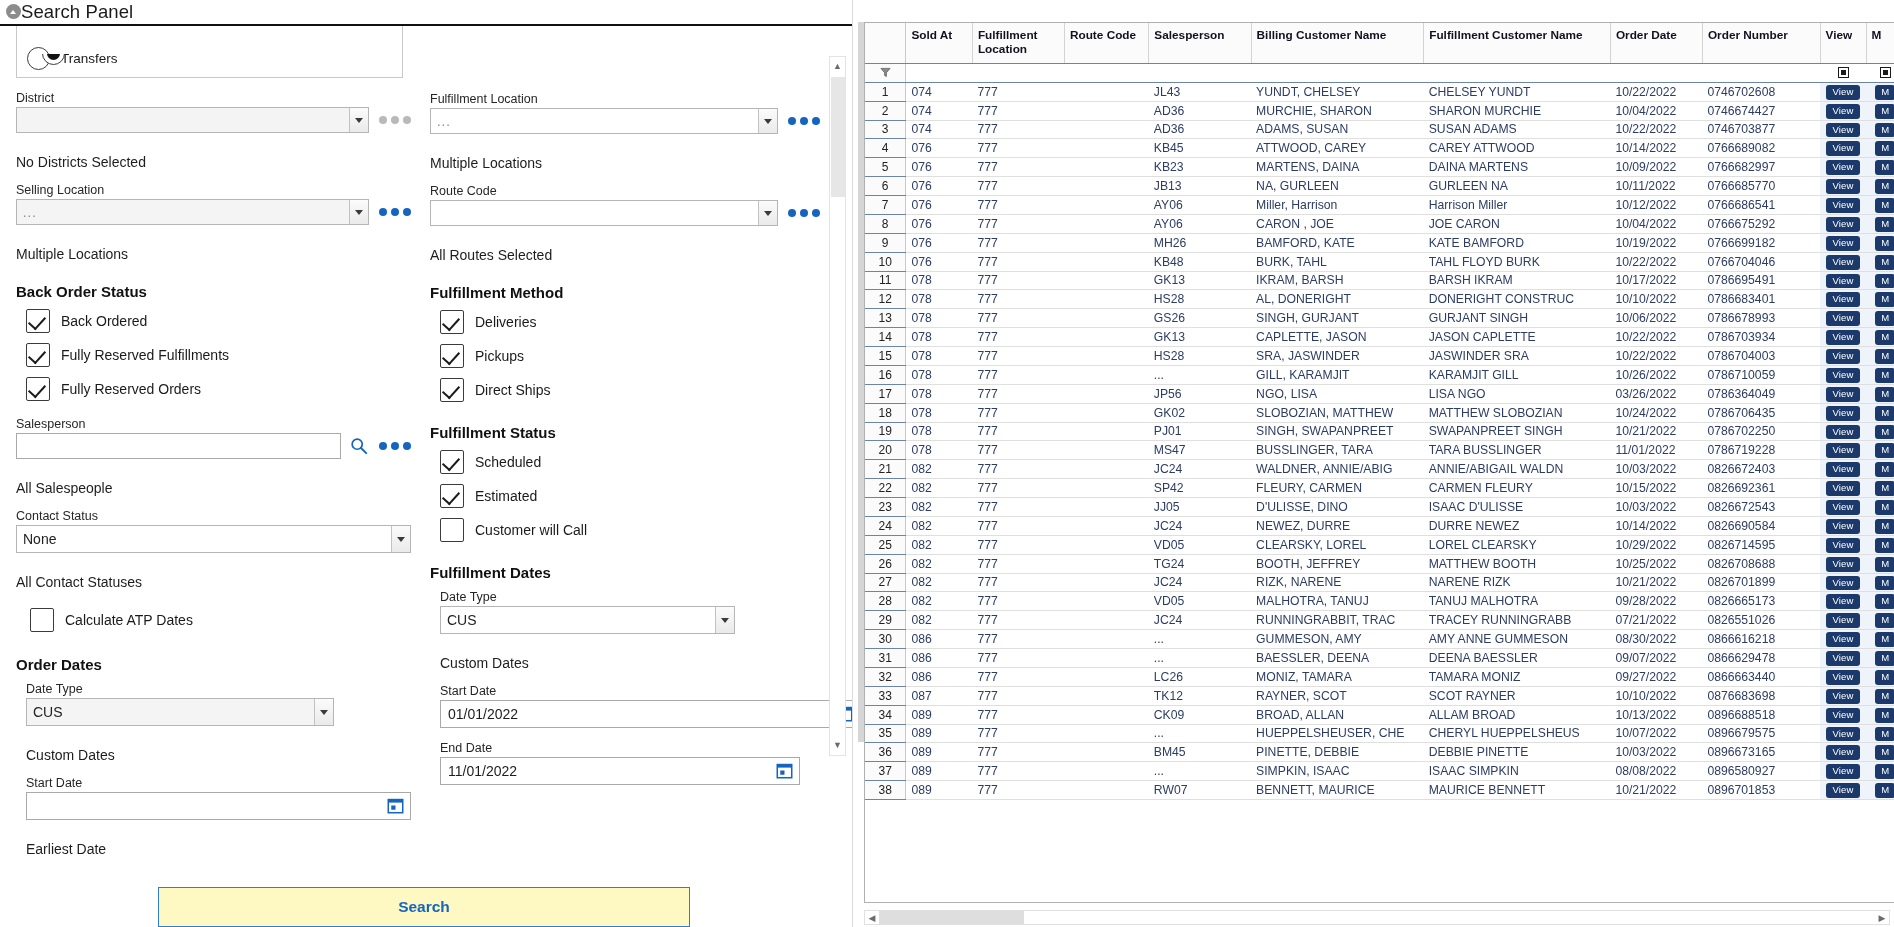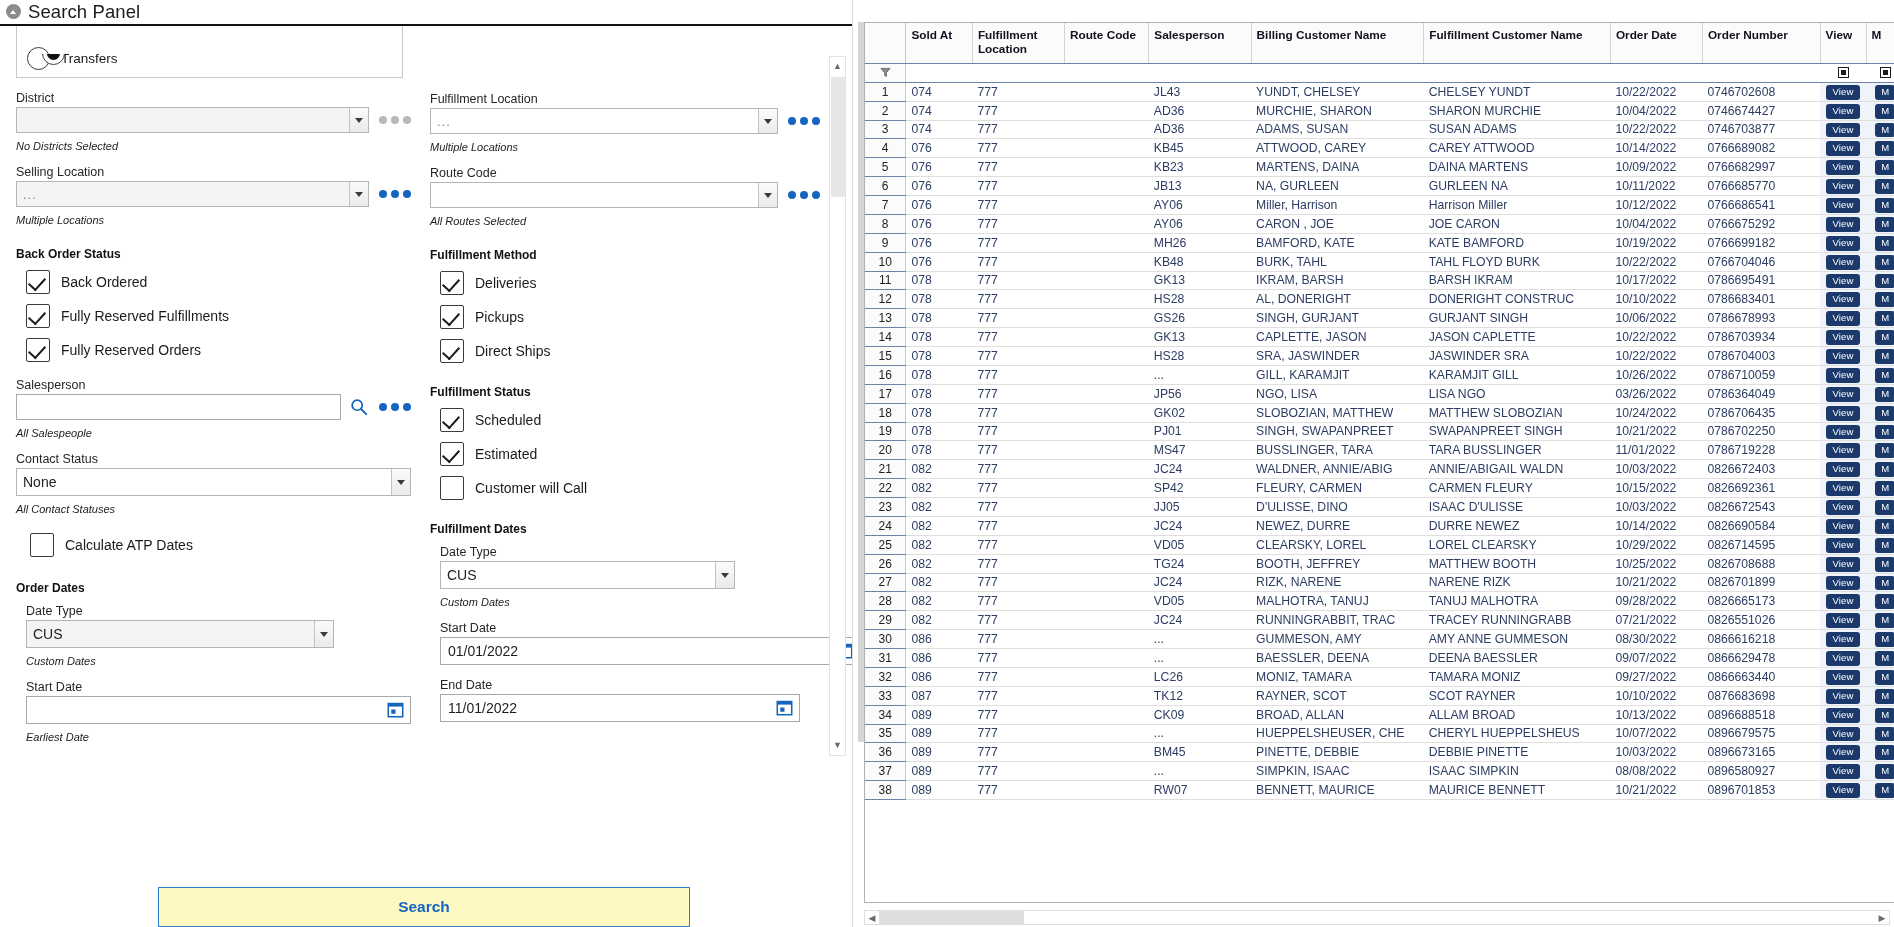--- a/index.html
+++ b/index.html
@@ -11,21 +11,21 @@
     font-family: "Liberation Sans", sans-serif;
     font-size: 13px;
     color: #1a1a1a;
   }
   .app { position: relative; width: 1894px; height: 927px; display: flex; }
 
   
   .left-pane { width: 852px; height: 927px; position: relative; background:#fff; }
 
   .panel-header {
-    display: flex; align-items: center; gap: 7px;
+    display: flex; align-items: center; 
     padding: 2px 0 3px 6px;
     border-bottom: 2px solid #111;
     height: 26px;
   }
   .collapse-btn {
     width: 15px; height: 15px; border-radius: 50%;
     background: #8c8c8c; position: relative; flex: none;
   }
   .collapse-btn::after {
     content: ""; position: absolute; left: 4px; top: 6px;
@@ -99,23 +99,23 @@
   .caret {
     width: 0; height: 0;
     border-left: 4px solid transparent;
     border-right: 4px solid transparent;
     border-top: 5px solid #3a3a3a;
   }
   .dots { display: flex; gap: 4px; flex: none; padding-left: 2px; }
   .dots i { width: 8px; height: 8px; border-radius: 50%; display: block; background: #b9b9b9; }
   .dots.active i { background: #1565c0; }
 
-  .hint { font-size: 11px; color: #1d1d1d; margin-top: 7px; font-style: italic; }
-
-  .group-title { font-weight: bold; font-size: 12px; margin: 21px 0 9px 0; color: #111; }
+  .hint { font-size: 14px; color: #1d1d1d; margin-top: 21px; }
+
+  .group-title { font-weight: bold; font-size: 15px; margin: 21px 0 9px 0; color: #111; }
 
   .chk-row { display: flex; align-items: center; gap: 11px; margin: 0 0 10px 10px; }
   .chk {
     width: 24px; height: 24px; border: 1.5px solid #3b3b3b; background: #fff;
     flex: none; position: relative; border-radius: 2px;
   }
   .chk.on::after {
     content: ""; position: absolute; left: 5px; top: 3px;
     width: 8px; height: 14px;
     border-right: 2.4px solid #1b1b1b; border-bottom: 2.4px solid #1b1b1b;

